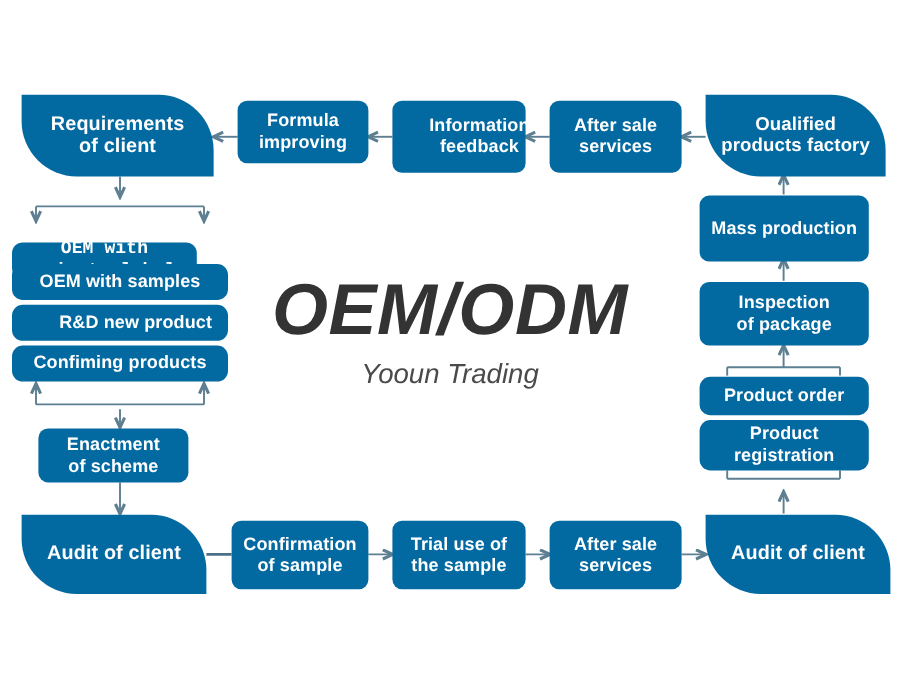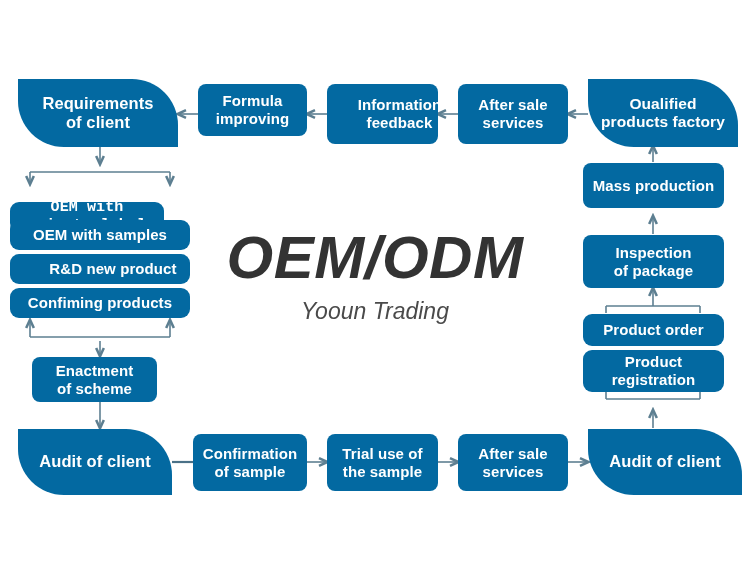--- a/index.html
+++ b/index.html
@@ -147,21 +147,21 @@
   <div class="node stack" style="left:10px; top:202px; width:154px; height:30px;font-family:Liberation Mono, monospace;">OEM with private label</div>
 
   <div class="node stack" style="left:10px; top:220px; width:180px; height:30px;">OEM with samples</div>
 
   <div class="node stack" style="left:10px; top:254px; width:180px; height:30px;padding-left:32px;">R&amp;D new product</div>
 
   <div class="node stack" style="left:10px; top:288px; width:180px; height:30px;">Confiming products</div>
 
   <div class="node md" style="left:32px; top:357px; width:125px; height:45px;">Enactment<br>of scheme</div>
 
-  <div class="node md" style="left:583px; top:163px; width:141px; height:45px;">Mass production</div>
+  <div class="node md" style="left:583px; top:163px; width:141px; height:55px;">Mass production</div>
 
   <div class="node md" style="left:583px; top:235px; width:141px; height:53px;">Inspection<br>of package</div>
 
   <div class="node stack" style="left:583px; top:314px; width:141px; height:32px;">Product order</div>
 
   <div class="node stack" style="left:583px; top:350px; width:141px; height:42px;">Product<br>registration</div>
 
   <div class="node leaf" style="left:18px; top:429px; width:154px; height:66px;">Audit of client</div>
 
   <div class="node md" style="left:193px; top:434px; width:114px; height:57px;">Confirmation<br>of sample</div>

